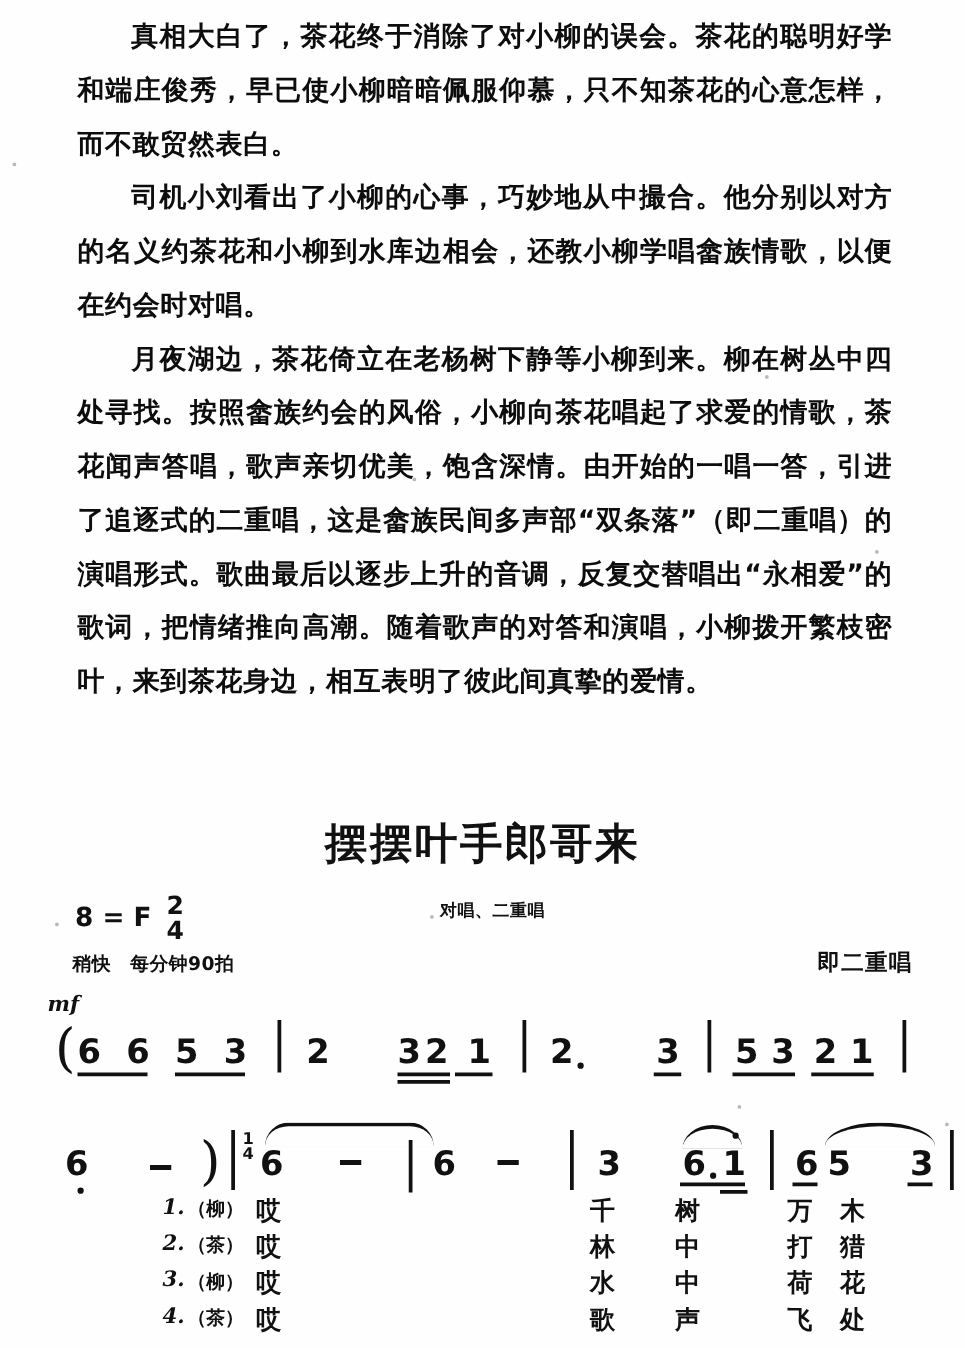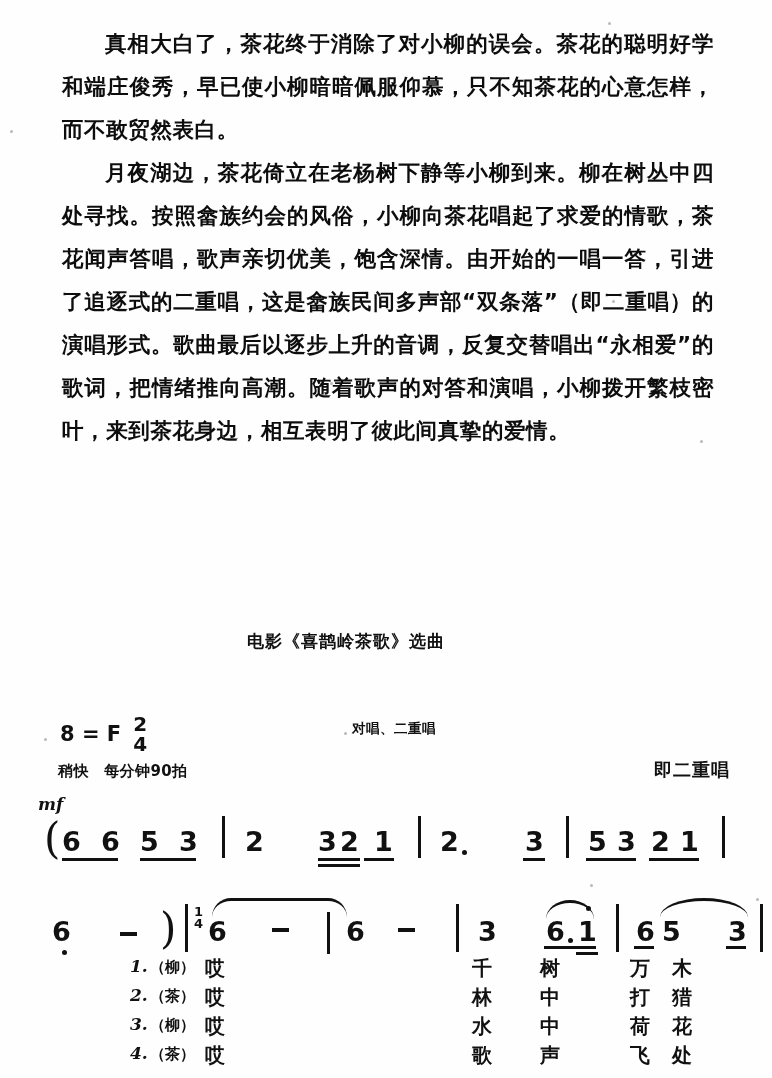--- a/index.html
+++ b/index.html
@@ -21,21 +21,21 @@
     left: 0; top: 0;
     width: 772px;
     height: 1078px;
     background: #fefefe;
   }
 
   
   .prose {
     position: absolute;
     left: 62px;
-    top: 22px;
+    top: 8px;
     width: 652px;
   }
   .para {
     font-size: 21.5px;
     line-height: 43px;
     letter-spacing: 0.6px;
     text-align: justify;
     text-align-last: left;
     font-weight: 700;
     color: #0d0d0d;
@@ -242,24 +242,25 @@
     border-radius: 50%;
   }
 </style>
 </head>
 <body>
 
 <div class="page">
 
   <div class="prose">
     <p class="para">真相大白了，茶花终于消除了对小柳的误会。茶花的聪明好学和端庄俊秀，早已使小柳暗暗佩服仰慕，只不知茶花的心意怎样，而不敢贸然表白。</p>
+    <p class="para">司机小刘看出了小柳的心事，巧妙地从中撮合。他分别以对方的名义约茶花和小柳到水库边相会，还教小柳学唱畲族情歌，以便在约会时对唱。</p>
     <p class="para">月夜湖边，茶花倚立在老杨树下静等小柳到来。柳在树丛中四处寻找。按照畲族约会的风俗，小柳向茶花唱起了求爱的情歌，茶花闻声答唱，歌声亲切优美，饱含深情。由开始的一唱一答，引进了追逐式的二重唱，这是畲族民间多声部“双条落”（即二重唱）的演唱形式。歌曲最后以逐步上升的音调，反复交替唱出“永相爱”的歌词，把情绪推向高潮。随着歌声的对答和演唱，小柳拨开繁枝密叶，来到茶花身边，相互表明了彼此间真挚的爱情。</p>
   </div>
 
-  <div class="song-sub">电影《喜鹊岭茶歌》选曲</div>
+  <div class="song-title">摆摆叶手郎哥来</div>
 
   <div class="keysig">
     <span>8 = F</span>
     <span class="frac">
       <span class="num">2</span>
       <span class="den">4</span>
     </span>
   </div>
   <div class="perf-type">对唱、二重唱</div>
   <div class="tempo">稍快　每分钟90拍</div>

